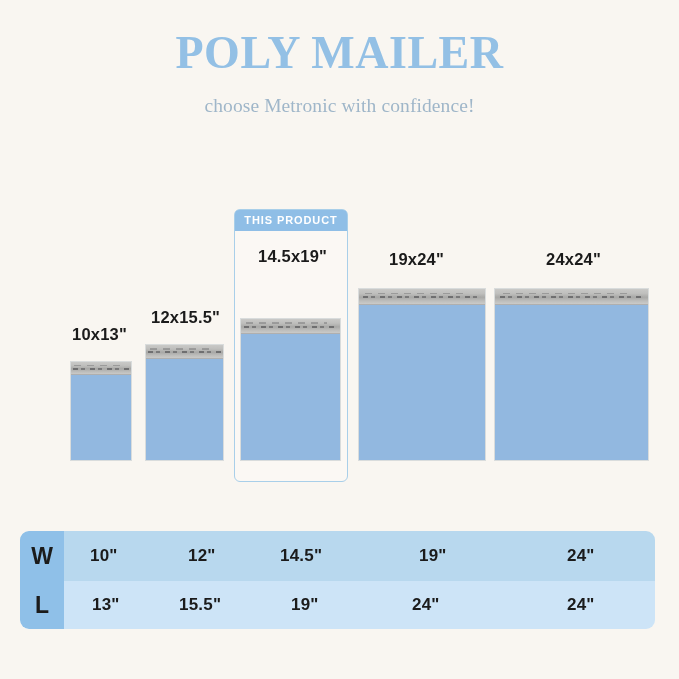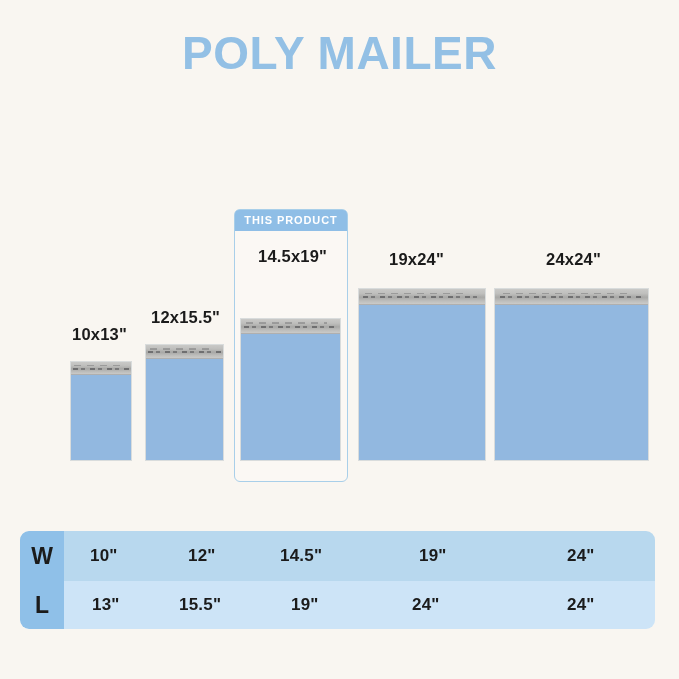--- a/index.html
+++ b/index.html
@@ -15,20 +15,21 @@
     position: relative;
   }
 
   
   #header {
     position: absolute;
     top: 0;
     left: 0;
     width: 679px;
     text-align: center;
+    font-family: Liberation Serif, serif;
   }
   #title {
     margin: 0;
     padding-top: 30px;
     font-size: 46px;
     font-weight: bold;
     letter-spacing: 0.5px;
     color: #93c0e5;
     line-height: 1.0;
   }
@@ -191,20 +192,21 @@
     white-space: nowrap;
     letter-spacing: 0.2px;
   }
 </style>
 </head>
 <body>
 
 <div id="header">
   <h1 id="title">POLY MAILER</h1>
   <p id="subtitle">
+    <span class="sub-line">choose Metronic with confidence!</span>
   </p>
 </div>
 
 <div id="lineup">
 
   <div class="mailer-group" style="left:70px; top:325px; width:62px; height:136px;">
     <div class="size-label" style="left:2px; top:0px;">10x13"</div>
     <div class="bag" style="left:0px; top:36px; width:62px; height:100px;">
       <div class="bag-flap" style="height:13px;">
         <div class="bag-flap-text2"></div>

